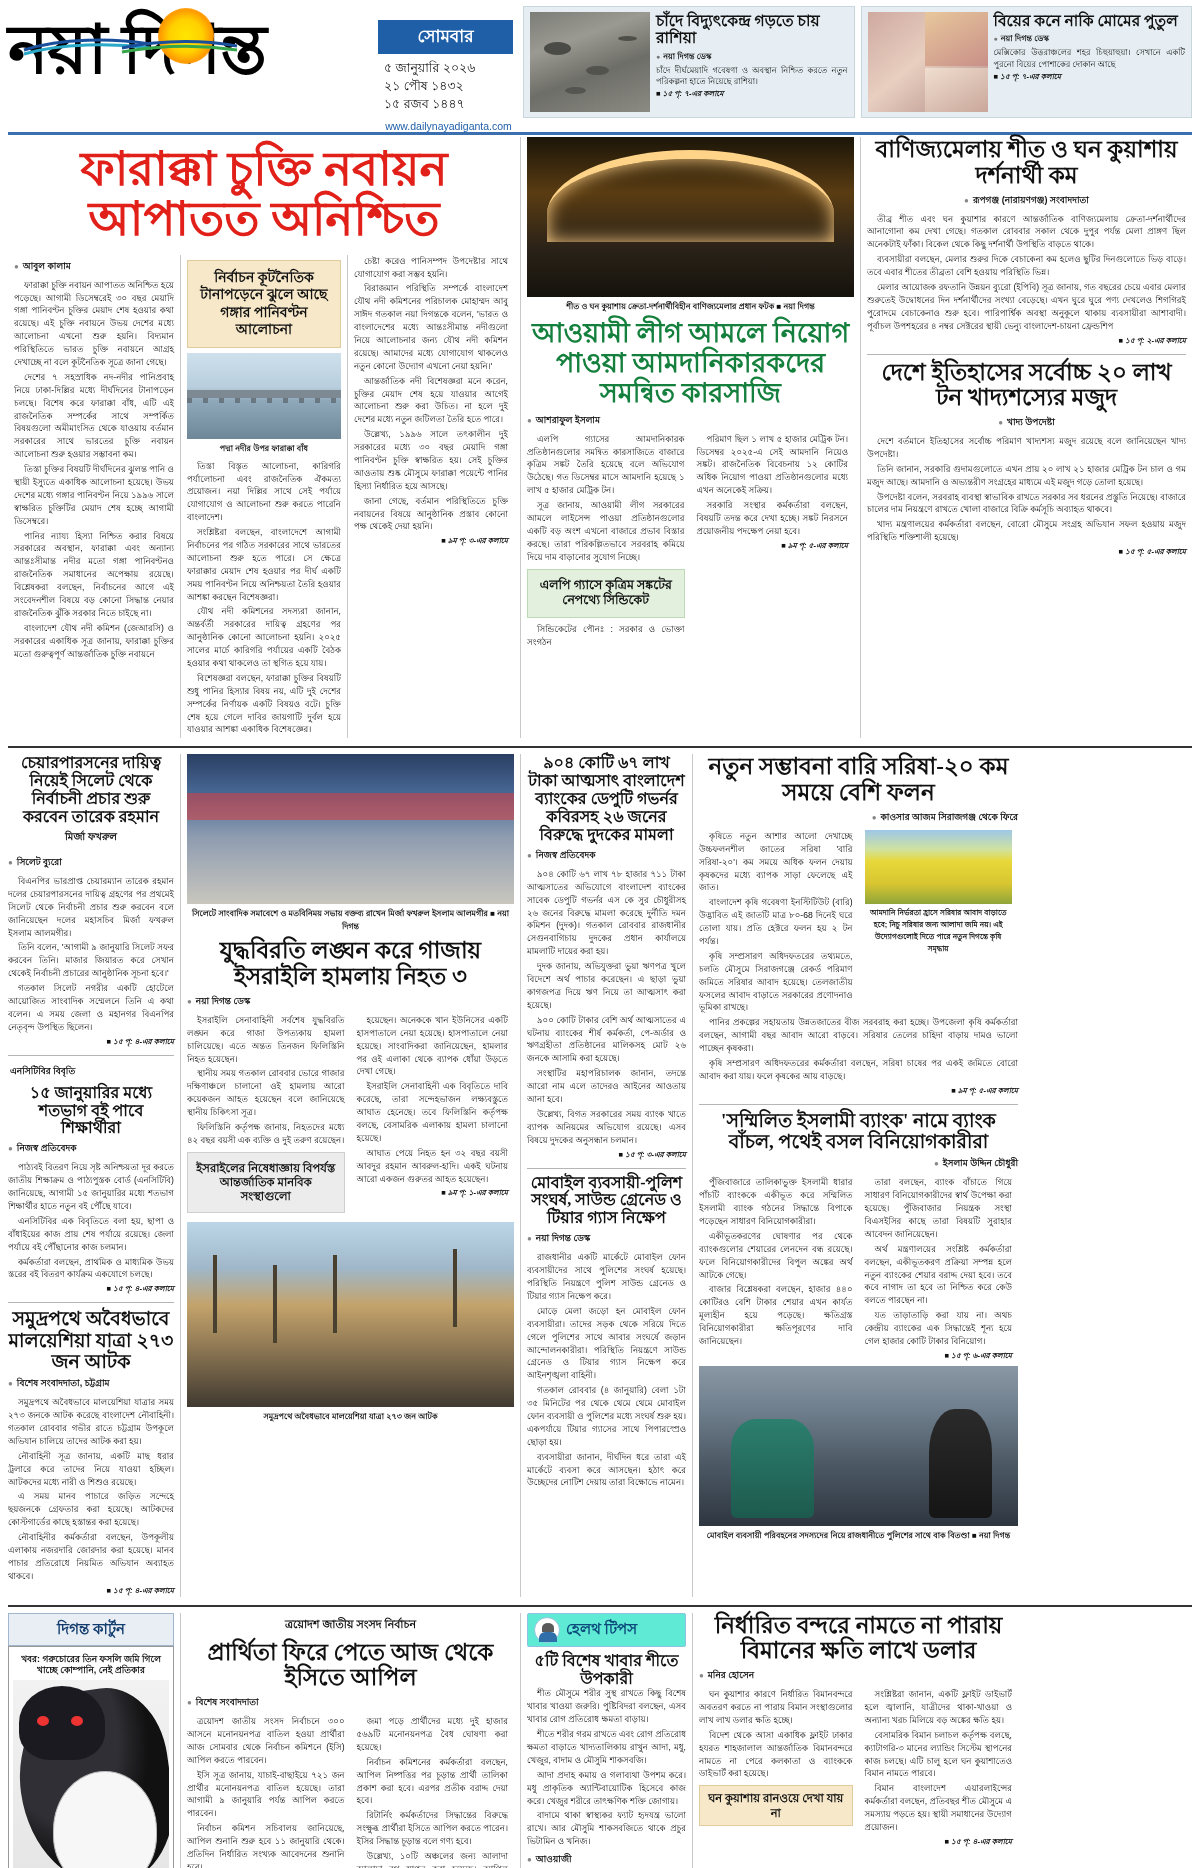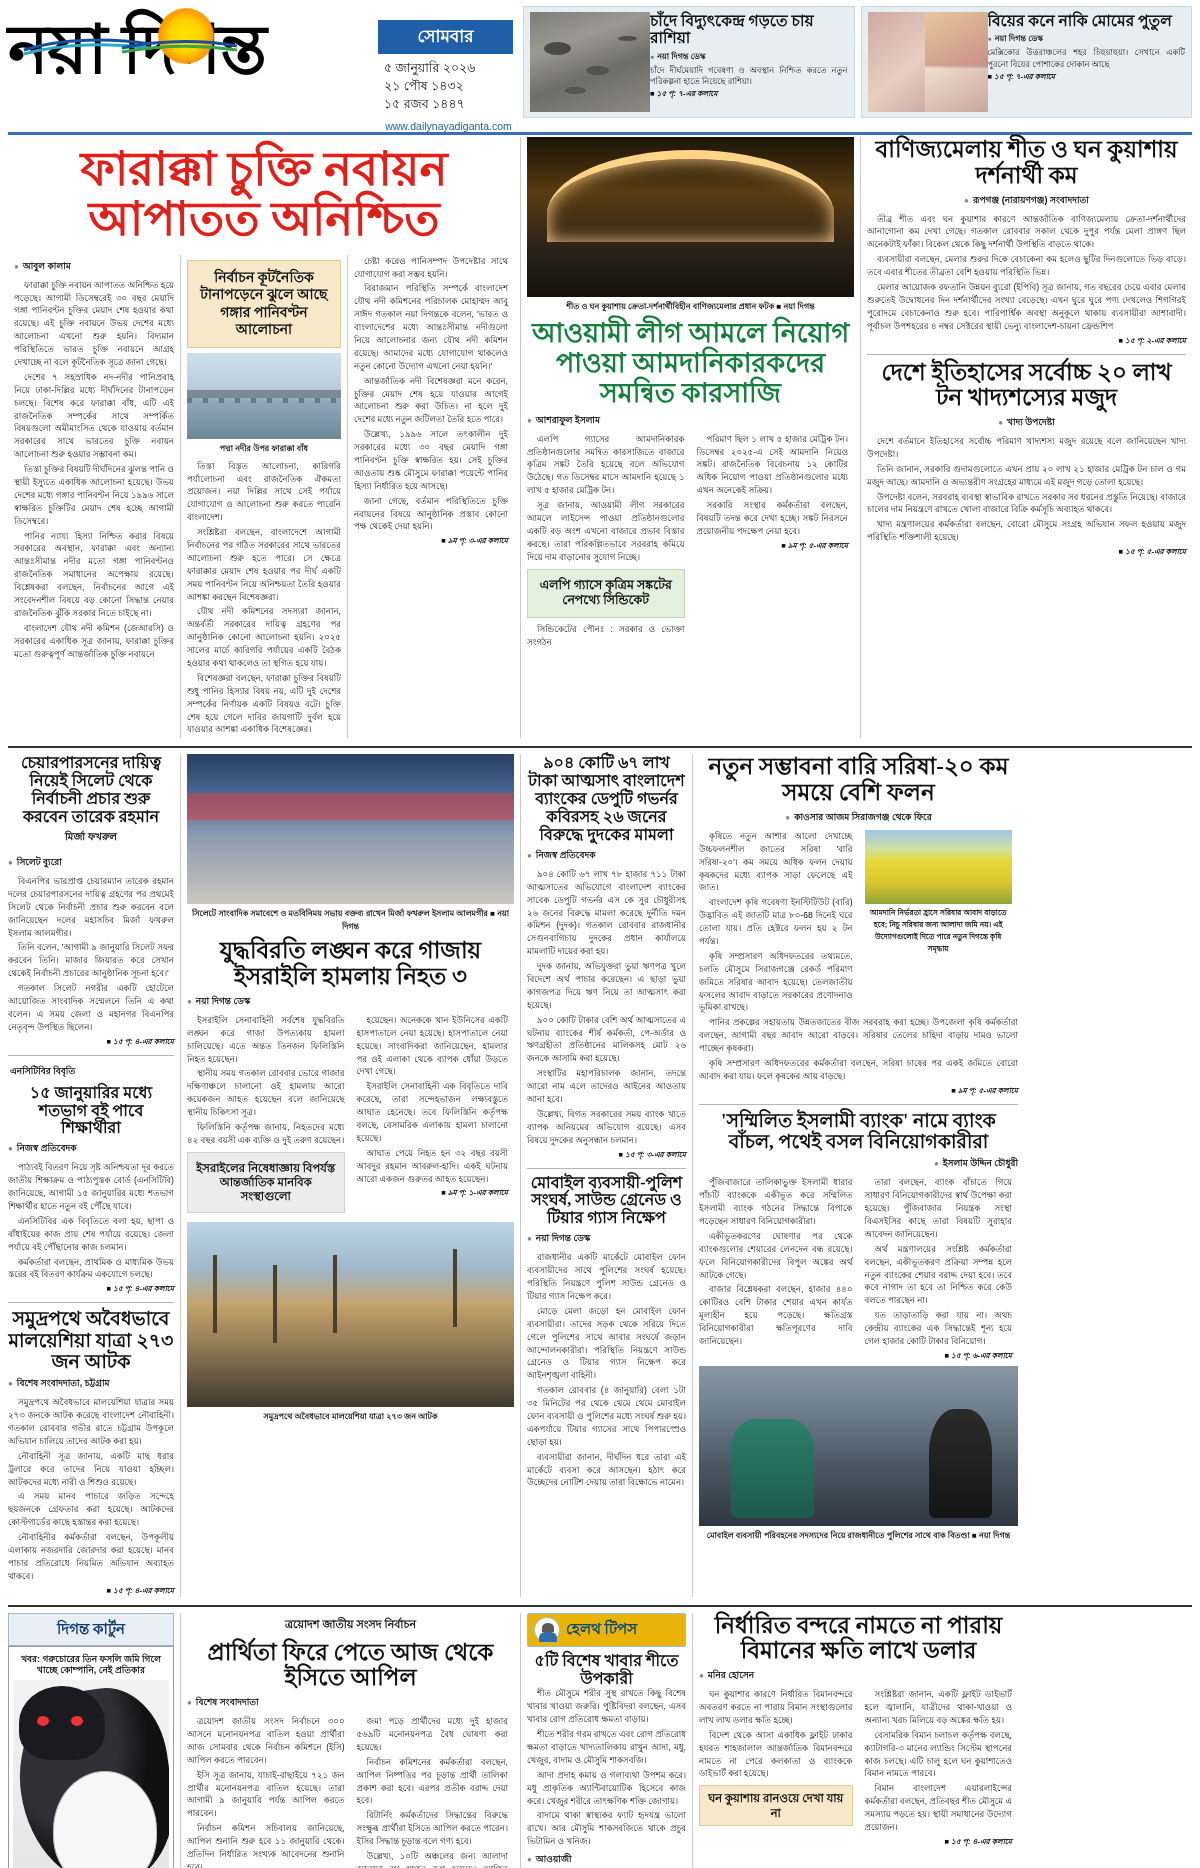--- a/index.html
+++ b/index.html
@@ -30,21 +30,21 @@
   .day-badge {
     background: #1f5fa8; color: #fff; font-size: 17px; font-weight: bold;
     padding: 3px 0; margin-bottom: 5px;
   }
   .date-line { font-size: 12.5px; line-height: 1.45; text-align: left; padding-left: 6px; }
   .site-url { font-size: 10.5px; color: #1f5fa8; margin-top: 7px; padding-left: 6px; }
 
   .teasers { flex: 1; display: flex; gap: 6px; padding-left: 10px; }
   .teaser {
     flex: 1; background: #e6eef3; border: 1px solid #c8d6de; padding: 5px 6px;
-    display: flex; gap: 0;
+    display: flex; gap: 6px;
   }
   .teaser-img { width: 120px; height: 100px; flex-shrink: 0; position: relative; overflow: hidden; }
   .teaser-body { flex: 1; min-width: 0; }
   .teaser-title { font-size: 15.5px; font-weight: bold; line-height: 1.12; margin-bottom: 3px;
     font-family: "Liberation Serif", serif; }
   .teaser-byline { font-size: 8px; font-weight: bold; margin-bottom: 2px; }
   .teaser-byline::before { content: "\25CF"; color: #777; margin-right: 3px; font-size: 7px; }
   .teaser-text { font-size: 8.2px; line-height: 1.42; text-align: justify; }
   .jump { font-size: 7.5px; font-weight: bold; font-style: italic; }
   .jump::before { content: "\25A0"; margin-right: 2px; font-style: normal; }
@@ -127,21 +127,21 @@
   .snake { position:absolute; left:8px; top:10px; width:150px; height:195px;
     background: radial-gradient(ellipse at 30% 20%, #2f2f35 0 40%, #111 60%);
     border-radius: 50% 40% 45% 55%; transform: rotate(-8deg); }
   .snake-hood{position:absolute;left:6px;top:6px;width:86px;height:74px;background:#1a1a20;
     border-radius:52% 52% 38% 38%;}
   .eye{position:absolute;width:12px;height:10px;background:#e33;border-radius:50%;}
   .ghost{position:absolute;left:40px;bottom:6px;width:104px;height:118px;background:#f7f7f7;
     border-radius:50% 50% 45% 45%; border:1px solid #bbb;}
 
   .health-head {
-    background:#eab308; border:1px solid #8fc2e0; border-radius:2px;
+    background:#5eead4; border:1px solid #8fc2e0; border-radius:2px;
     display:flex; align-items:center; gap:6px; padding:3px 6px; margin-bottom:5px;
   }
   .health-title { font-weight:bold; font-size:15px; font-family:"Liberation Serif",serif; color:#0b4a7a; }
   .doc-icon { width:26px; height:26px; border-radius:50%; background:#fff; border:1px solid #8fc2e0;
      position:relative; flex-shrink:0;}
   .doc-icon::before{content:"";position:absolute;left:7px;top:5px;width:12px;height:9px;border-radius:50% 50% 0 0;background:#5a5a5a;}
   .doc-icon::after{content:"";position:absolute;left:4px;top:14px;width:18px;height:10px;border-radius:6px 6px 0 0;background:#2f6ea8;}
 </style>
 </head>
 <body>
@@ -372,21 +372,21 @@
       <div class="body-text">
         <p>রাজধানীর একটি মার্কেটে মোবাইল ফোন ব্যবসায়ীদের সাথে পুলিশের সংঘর্ষ হয়েছে। পরিস্থিতি নিয়ন্ত্রণে পুলিশ সাউন্ড গ্রেনেড ও টিয়ার গ্যাস নিক্ষেপ করে।</p>
         <p>মোড়ে মেলা জড়ো হন মোবাইল ফোন ব্যবসায়ীরা। তাদের সড়ক থেকে সরিয়ে দিতে গেলে পুলিশের সাথে আবার সংঘর্ষে জড়ান আন্দোলনকারীরা। পরিস্থিতি নিয়ন্ত্রণে সাউন্ড গ্রেনেড ও টিয়ার গ্যাস নিক্ষেপ করে আইনশৃঙ্খলা বাহিনী।</p>
         <p>গতকাল রোববার (৪ জানুয়ারি) বেলা ১টা ৩৫ মিনিটের পর থেকে থেমে থেমে মোবাইল ফোন ব্যবসায়ী ও পুলিশের মধ্যে সংঘর্ষ শুরু হয়। একপর্যায়ে টিয়ার গ্যাসের সাথে পিপারস্প্রেও ছোড়া হয়।</p>
         <p>ব্যবসায়ীরা জানান, দীর্ঘদিন ধরে তারা এই মার্কেটে ব্যবসা করে আসছেন। হঠাৎ করে উচ্ছেদের নোটিশ দেয়ায় তারা বিক্ষোভে নামেন।</p>
       </div>
     </div>
 
     <div class="col vdiv" style="width:332px;">
       <div class="hl hl-lg">নতুন সম্ভাবনা বারি সরিষা-২০ কম সময়ে বেশি ফলন</div>
-      <div class="byline" style="text-align:center;">কাওসার আজম সিরাজগঞ্জ থেকে ফিরে</div>
+      <div class="byline" style="text-align:right;">কাওসার আজম সিরাজগঞ্জ থেকে ফিরে</div>
       <div class="cols">
         <div class="col" style="width:50%;padding-left:0;">
           <div class="body-text">
             <p>কৃষিতে নতুন আশার আলো দেখাচ্ছে উচ্চফলনশীল জাতের সরিষা 'বারি সরিষা-২০'। কম সময়ে অধিক ফলন দেয়ায় কৃষকদের মধ্যে ব্যাপক সাড়া ফেলেছে এই জাত।</p>
             <p>বাংলাদেশ কৃষি গবেষণা ইনস্টিটিউট (বারি) উদ্ভাবিত এই জাতটি মাত্র ৮০-68 দিনেই ঘরে তোলা যায়। প্রতি হেক্টরে ফলন হয় ২ টন পর্যন্ত।</p>
             <p>কৃষি সম্প্রসারণ অধিদফতরের তথ্যমতে, চলতি মৌসুমে সিরাজগঞ্জে রেকর্ড পরিমাণ জমিতে সরিষার আবাদ হয়েছে। তেলজাতীয় ফসলের আবাদ বাড়াতে সরকারের প্রণোদনাও ভূমিকা রাখছে।</p>
           </div>
         </div>
         <div class="col" style="width:50%;">
           <div class="photo ph-field" style="height:74px;"></div>

